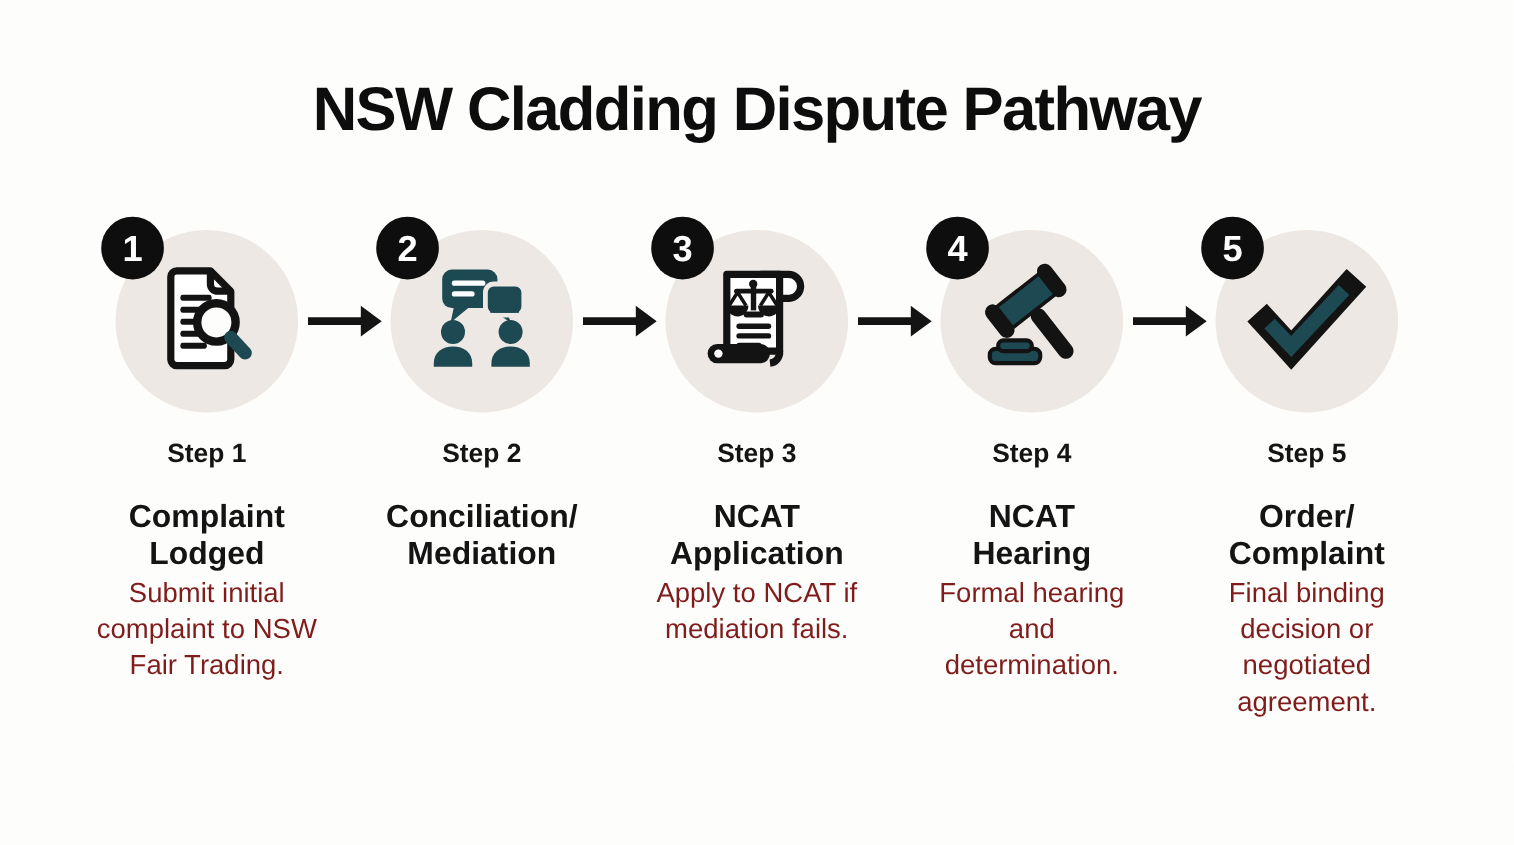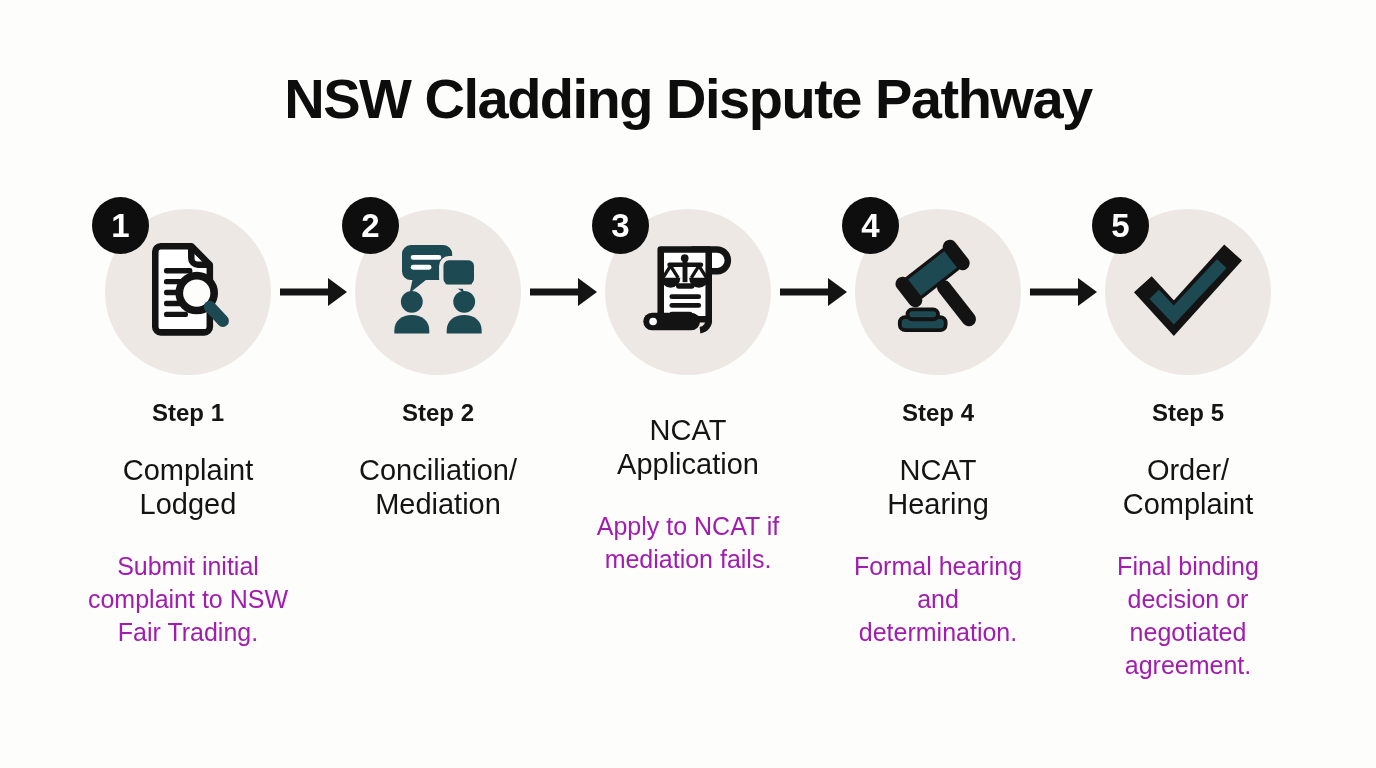--- a/index.html
+++ b/index.html
@@ -63,31 +63,31 @@
     z-index:2;
   }
   .step-label{
     margin-top:12px;
     font-size:24px;
     font-weight:bold;
   }
   .step-title{
     margin-top:26px;
     font-size:29px;
-    font-weight:normal;
+    font-weight:bold;
     line-height:34px;
     white-space:pre-line;
   }
   .step-desc{
-    margin-top:29px;
+    margin-top:2px;
     font-size:25px;
     font-weight:normal;
     line-height:33px;
     white-space:pre-line;
-    color:#a21caf;
+    color:#7f1d1d;
   }
   .flow-arrow{
     position:absolute;
     top:73px;
     width:70px;height:44px;
   }
   .flow-arrow.a1{left:215px;}
   .flow-arrow.a2{left:465px;}
   .flow-arrow.a3{left:715px;}
   .flow-arrow.a4{left:965px;}
@@ -167,20 +167,21 @@
             <path d="M30 42 a9 9 0 0 0 18 0 z" fill="#131313"></path>
             <path d="M58 42 l7 -11 7 11" fill="none" stroke="#131313" stroke-width="3"></path>
             <path d="M56 42 a9 9 0 0 0 18 0 z" fill="#131313"></path>
             <rect x="44" y="47" width="17" height="5" rx="2.5" fill="#131313"></rect>
             <rect x="38" y="57" width="29" height="4.5" rx="2.2" fill="#131313"></rect>
             <rect x="38" y="65" width="29" height="4.5" rx="2.2" fill="#131313"></rect>
             <rect x="38" y="73" width="21" height="4.5" rx="2.2" fill="#131313"></rect>
           </svg>
         </div>
       </div>
+      <div class="step-label">Step 3</div>
       <div class="step-title">NCAT
 Application</div>
       <div class="step-desc">Apply to NCAT if
 mediation fails.</div>
     </div>
 
     <div class="step-col">
       <div class="icon-wrap">
         <div class="badge">4</div>
         <div class="icon-circle">

